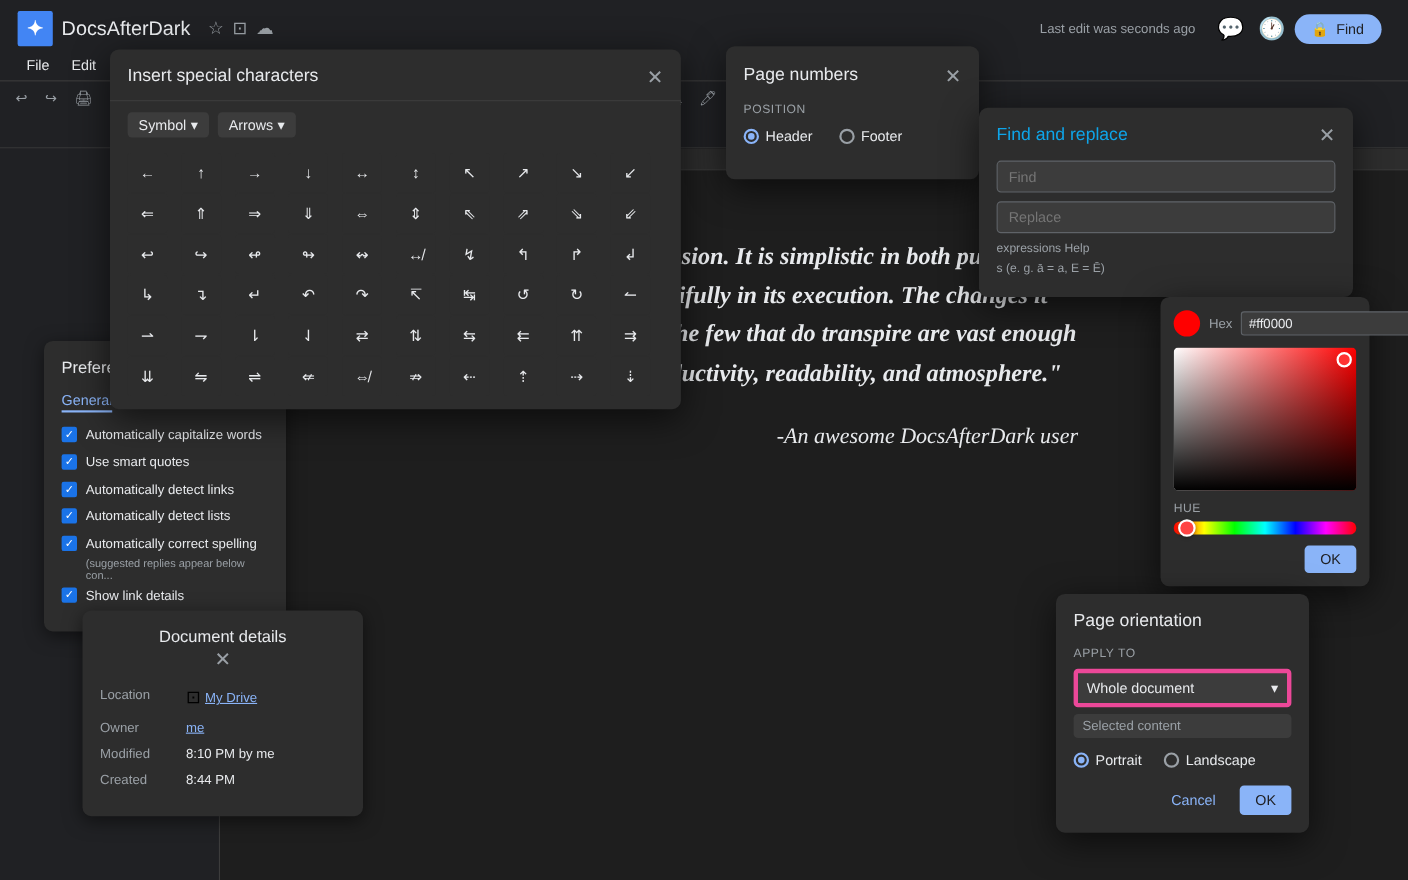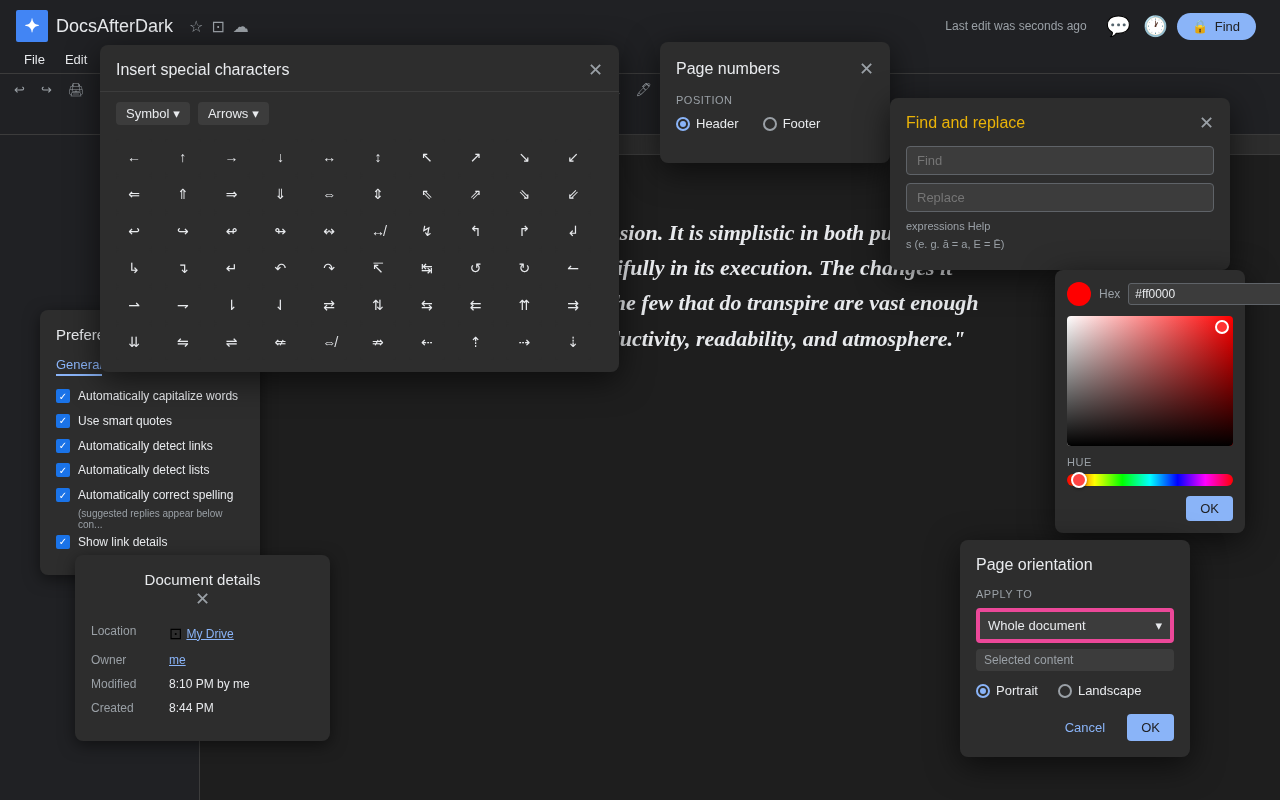--- a/index.html
+++ b/index.html
@@ -462,21 +462,21 @@
     }
 
     .fr-header {
       display: flex;
       align-items: center;
       justify-content: space-between;
       margin-bottom: 12px;
     }
 
     .fr-title {
-      color: #eab308;
+      color: #0ea5e9;
       font-size: 16px;
       font-weight: 500;
     }
 
     .fr-input {
       background: #3c3c3c;
       border: 1px solid #5f6368;
       border-radius: 4px;
       padding: 6px 10px;
       color: #e8eaed;
@@ -782,20 +782,21 @@
       <span class="toolbar-btn">•••</span>
     </div>
   </div>
 
   <div class="doc-sidebar"></div>
 
   <div class="doc-content">
     <div class="ruler"></div>
     <div class="doc-page">
       <p class="doc-quote">"DocsAfterDark is a wonderful extension. It is simplistic in both purpose and implementation, yet shines beautifully in its execution. The changes it makes are not many in number, but the few that do transpire are vast enough to make great positive impact on productivity, readability, and atmosphere."</p>
+      <p class="doc-attribution">-An awesome DocsAfterDark user</p>
     </div>
   </div>
 
 </div>
 
 <div class="special-chars-dialog">
   <div class="dialog-header">
     <span class="dialog-title">Insert special characters</span>
     <span class="dialog-close">✕</span>
   </div>

